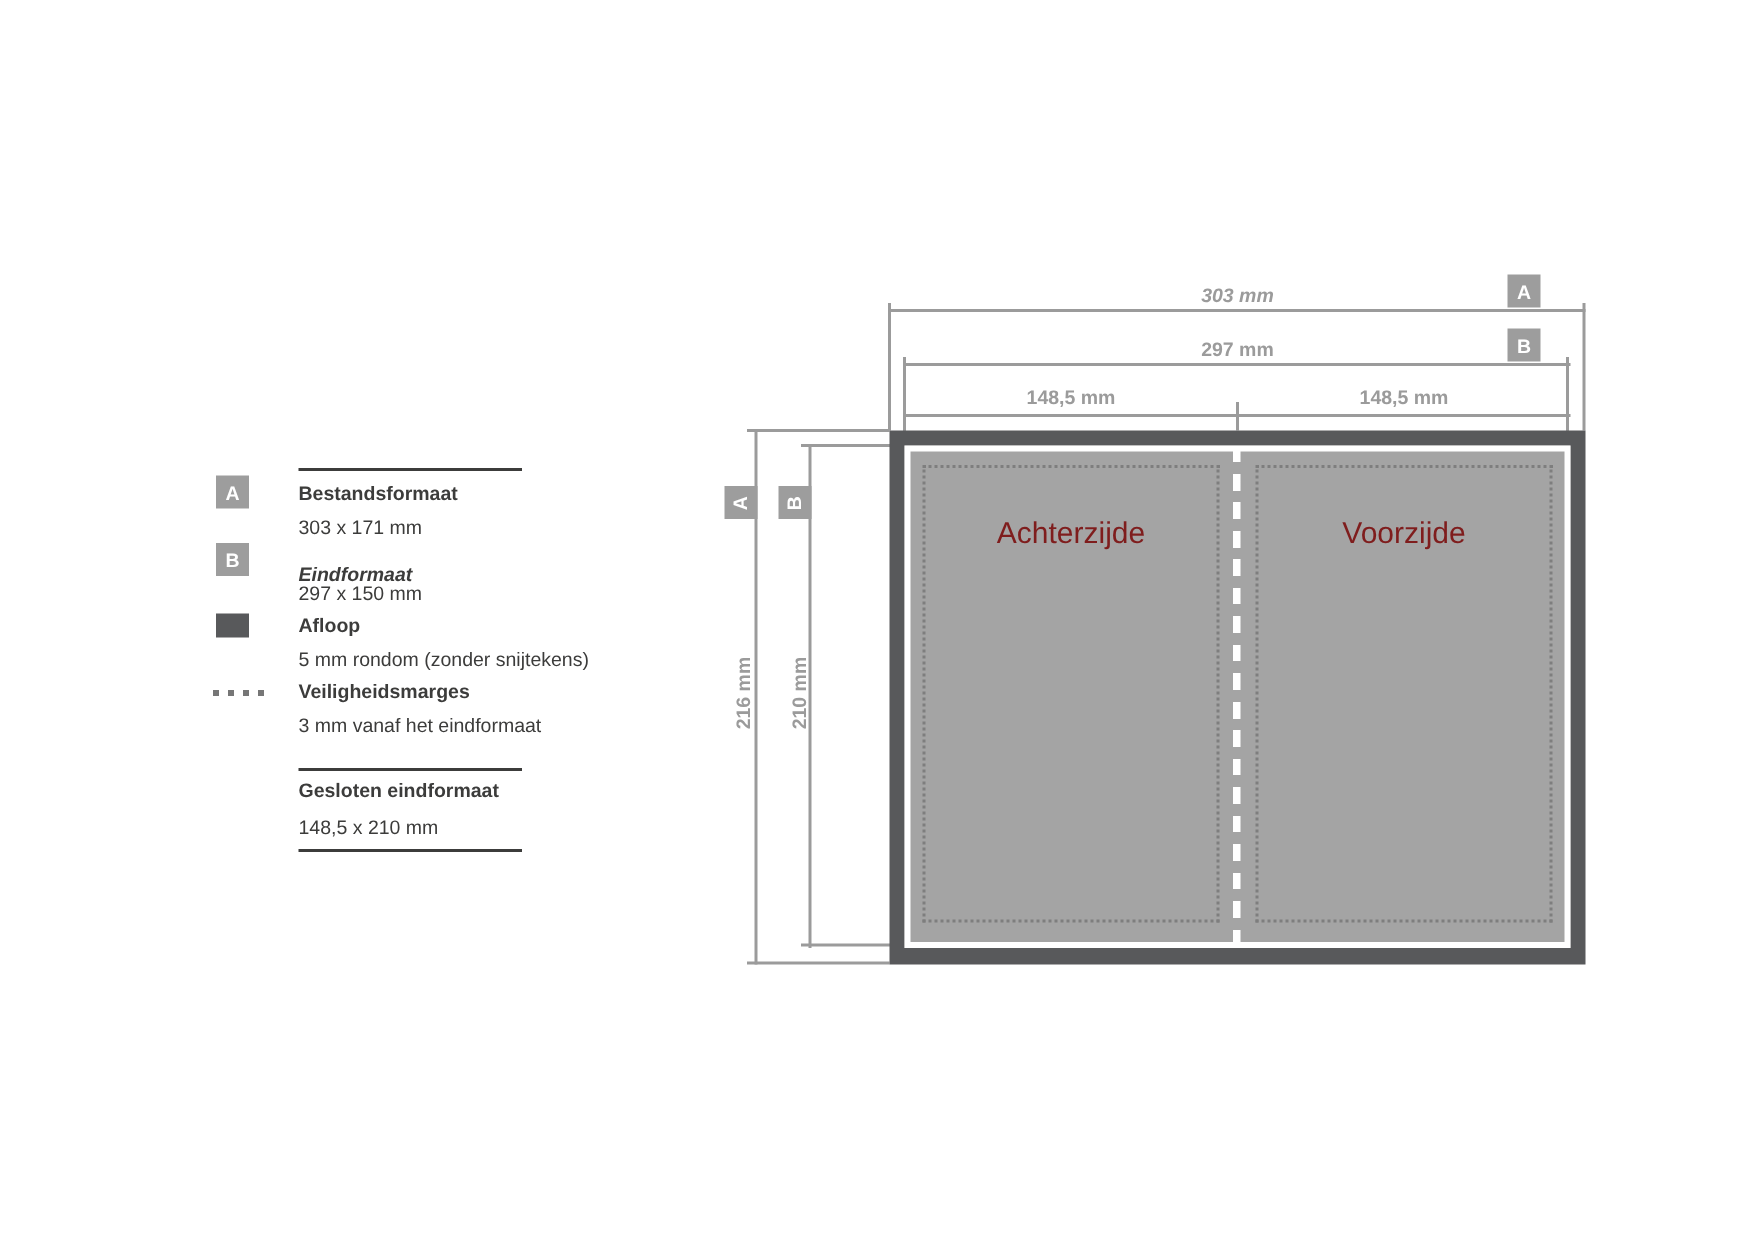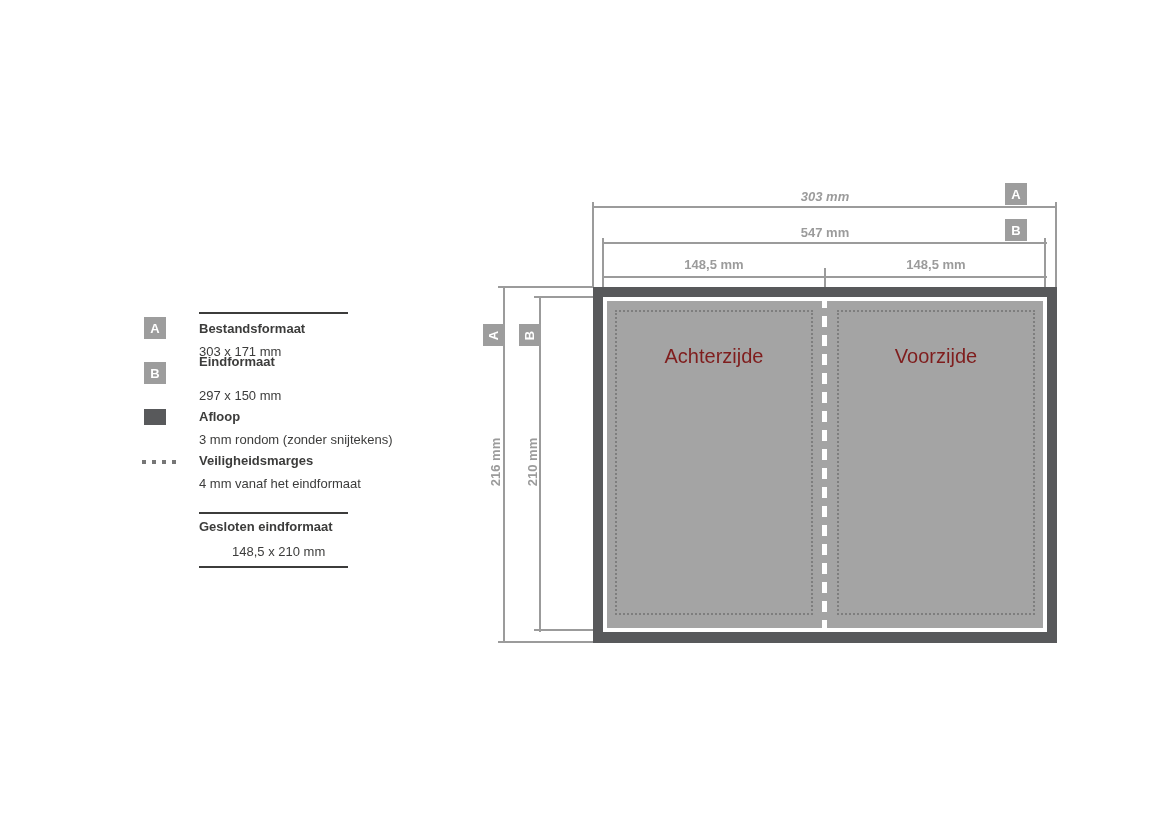--- a/index.html
+++ b/index.html
@@ -16,24 +16,24 @@
     font-family:"Liberation Sans", sans-serif;
   }
   
   .sep{position:absolute;height:2px;background:var(--text-dark);}
   #sep1{left:199px;top:312px;width:149px;}
   #sep2{left:199px;top:512px;width:149px;}
   #sep3{left:199px;top:566px;width:149px;}
   .lt{position:absolute;left:199px;font-size:13px;line-height:14px;font-weight:bold;color:var(--text-dark);white-space:nowrap;}
   .lv{position:absolute;left:199px;font-size:13px;line-height:14px;color:var(--text-dark);white-space:nowrap;}
   #t1{top:322px;} #v1{top:345px;}
-  #t2{top:355px;} #v2{top:389px;}
+  #t2{top:376px;font-style:italic;} #v2{top:389px;}
   #t3{top:410px;} #v3{top:433px;}
   #t4{top:454px;} #v4{top:477px;}
-  #t5{top:520px;} #v5{top:545px;margin-left:33px;}
+  #t5{top:520px;} #v5{top:545px;}
   .badge{
     position:absolute;width:22px;height:22px;background:var(--badge-gray);
     color:#fff;font-weight:bold;font-size:13px;
     display:flex;align-items:center;justify-content:center;
   }
   #badgeA-l{left:144px;top:317px;}
   #badgeB-l{left:144px;top:362px;}
   #swatch{position:absolute;left:144px;top:409px;width:22px;height:16px;background:var(--bleed-dark);}
   #dots{position:absolute;left:142px;top:460px;display:flex;gap:6px;}
   .dot{width:4px;height:4px;background:var(--dot-gray);}
@@ -94,47 +94,47 @@
     <div class="lv" id="v1">303 x 171 mm</div>
 
     <div class="badge" id="badgeB-l">
       <span>B</span>
     </div>
     <div class="lt" id="t2">Eindformaat</div>
     <div class="lv" id="v2">297 x 150 mm</div>
 
     <div id="swatch"></div>
     <div class="lt" id="t3">Afloop</div>
-    <div class="lv" id="v3">3 mm rondom (zonder snijtekens)</div>
+    <div class="lv" id="v3">5 mm rondom (zonder snijtekens)</div>
 
     <div id="dots">
       <span class="dot"></span>
       <span class="dot"></span>
       <span class="dot"></span>
       <span class="dot"></span>
     </div>
     <div class="lt" id="t4">Veiligheidsmarges</div>
-    <div class="lv" id="v4">4 mm vanaf het eindformaat</div>
+    <div class="lv" id="v4">3 mm vanaf het eindformaat</div>
 
     <div class="sep" id="sep2"></div>
     <div class="lt" id="t5">Gesloten eindformaat</div>
     <div class="lv" id="v5">148,5 x 210 mm</div>
     <div class="sep" id="sep3"></div>
   </div>
 
   <div>
     <div class="dlabel" id="dimA-label">303 mm</div>
     <div class="badge" id="badgeA-top">
       <span>A</span>
     </div>
     <div class="dline" id="dimA-line"></div>
     <div class="dline" id="dimA-tl"></div>
     <div class="dline" id="dimA-tr"></div>
 
-    <div class="dlabel" id="dimB-label">547 mm</div>
+    <div class="dlabel" id="dimB-label">297 mm</div>
     <div class="badge" id="badgeB-top">
       <span>B</span>
     </div>
     <div class="dline" id="dimB-line"></div>
     <div class="dline" id="dimB-tl"></div>
     <div class="dline" id="dimB-tr"></div>
 
     <div class="dlabel" id="dimH-label-left">148,5 mm</div>
     <div class="dlabel" id="dimH-label-right">148,5 mm</div>
     <div class="dline" id="dimH-line"></div>

